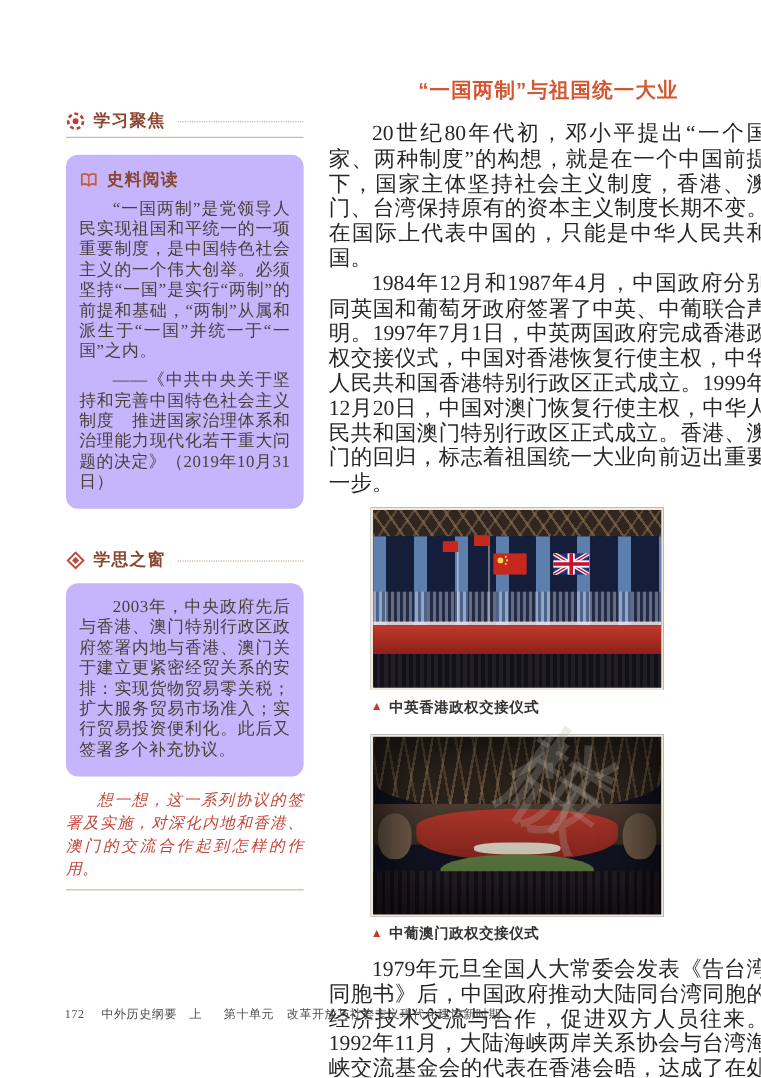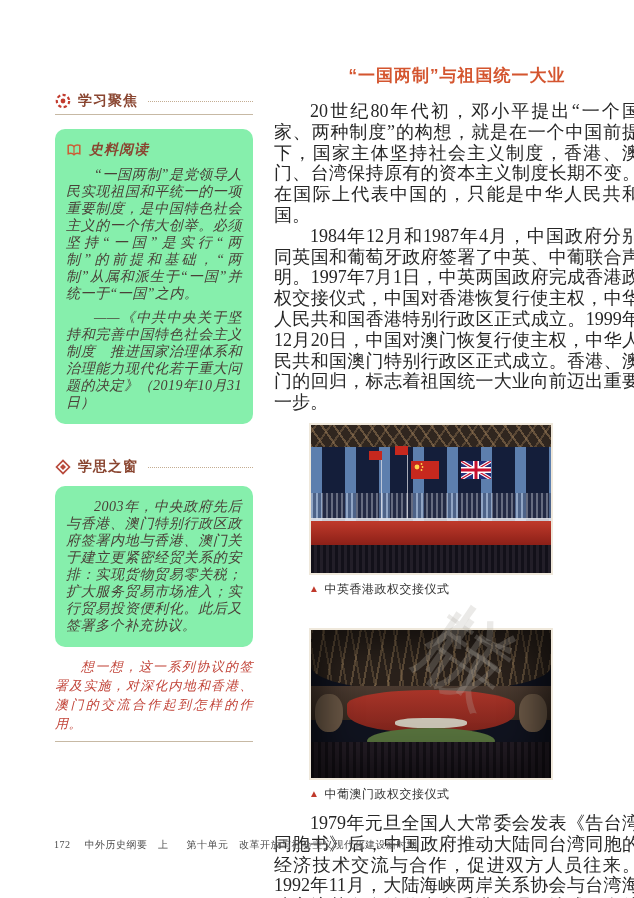--- a/index.html
+++ b/index.html
@@ -10,36 +10,36 @@
   
   .sidebar{width:198px;flex:none;margin-top:44px;}
   .block-header{display:flex;align-items:center;gap:7px;}
   .block-title{font-family:"Liberation Sans","DejaVu Sans",sans-serif;font-weight:700;
                font-size:14px;color:#8a4631;letter-spacing:1px;white-space:nowrap;}
   .dotted-rule{flex:1;border-top:1px dotted #c4ad92;height:0;margin-left:3px;}
   .icon{display:inline-flex;width:16px;height:16px;flex:none;}
   .script-text{color:#c2453a;font-style:italic;font-size:13px;line-height:19px;
                text-align:justify;text-indent:2em;margin:9px 0 8px;letter-spacing:0.5px;}
   .rule{border:none;border-top:1px solid #c7b9a4;margin:4px 0 0;}
-  .cream-box{background:#86efac;border-radius:10px;padding:12px 11px 13px;font-style:italic;}
+  .cream-box{background:#c4b5fd;border-radius:10px;padding:12px 11px 13px;}
   .reading-box{margin-top:14px;}
   .kaiti{font-size:14px;line-height:17px;color:#4a4038;text-align:justify;
          text-indent:2em;margin:7px 0 0;letter-spacing:0.5px;}
   .window-header{margin-top:34px;}
   .window-box{margin-top:10px;}
   .question{margin-top:10px;}
 
   
   .main{width:366px;flex:none;}
   .title{font-family:"Liberation Sans","DejaVu Sans",sans-serif;font-weight:700;
          font-size:17px;color:#d4552f;text-align:center;margin:16px 0 14px;letter-spacing:1px;}
   .para{font-size:18px;line-height:20.8px;color:#262626;text-align:justify;
         text-indent:2em;margin:0;}
-  figure{margin:10px 0 0 35px;width:288px;}
-  .fig2{margin-top:30px;}
+  figure{margin:10px 0 0 35px;width:288px;font-weight:bold;}
+  .fig2{margin-top:14px;}
   .photo{width:240px;height:148px;position:relative;overflow:hidden;
          border:2px solid #efe8db;background:#10131f;}
   .photo>div{position:absolute;}
   figcaption{font-size:12px;color:#333;margin-top:6px;letter-spacing:0.5px;}
   .tri{color:#c0392b;font-size:10px;margin-right:5px;vertical-align:1px;}
   .p3{margin-top:10px;}
 
   
   .f1-truss{left:0;top:0;width:240px;height:22px;background:#30261f;
     background-image:repeating-linear-gradient(55deg,rgba(150,120,85,.55) 0 2px,transparent 2px 10px),

